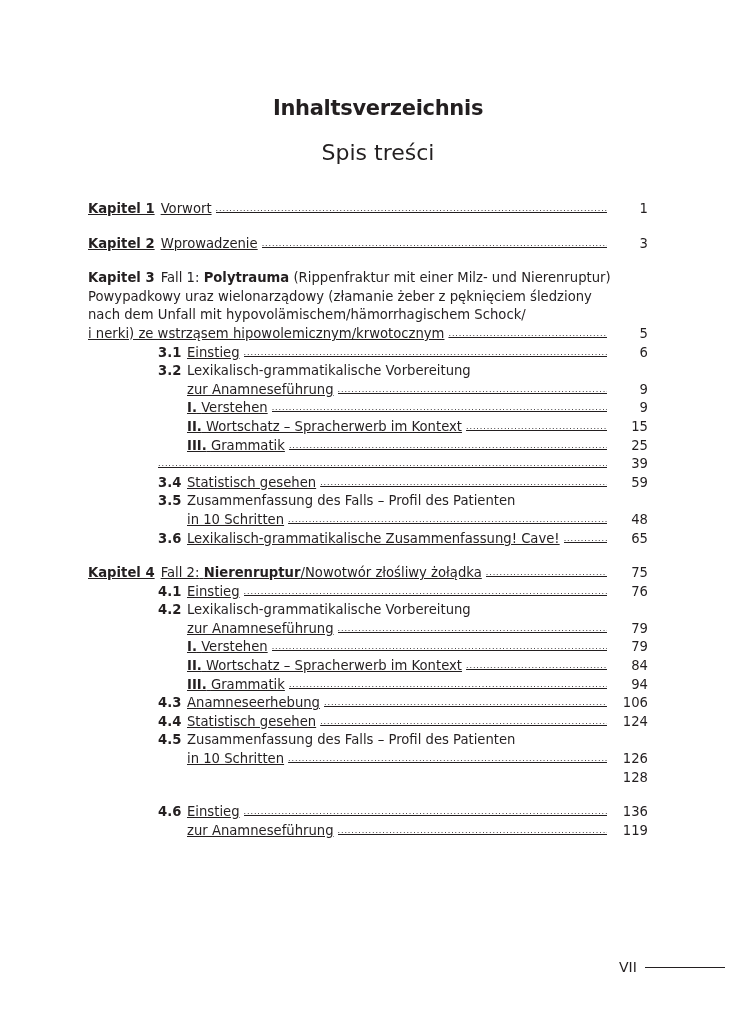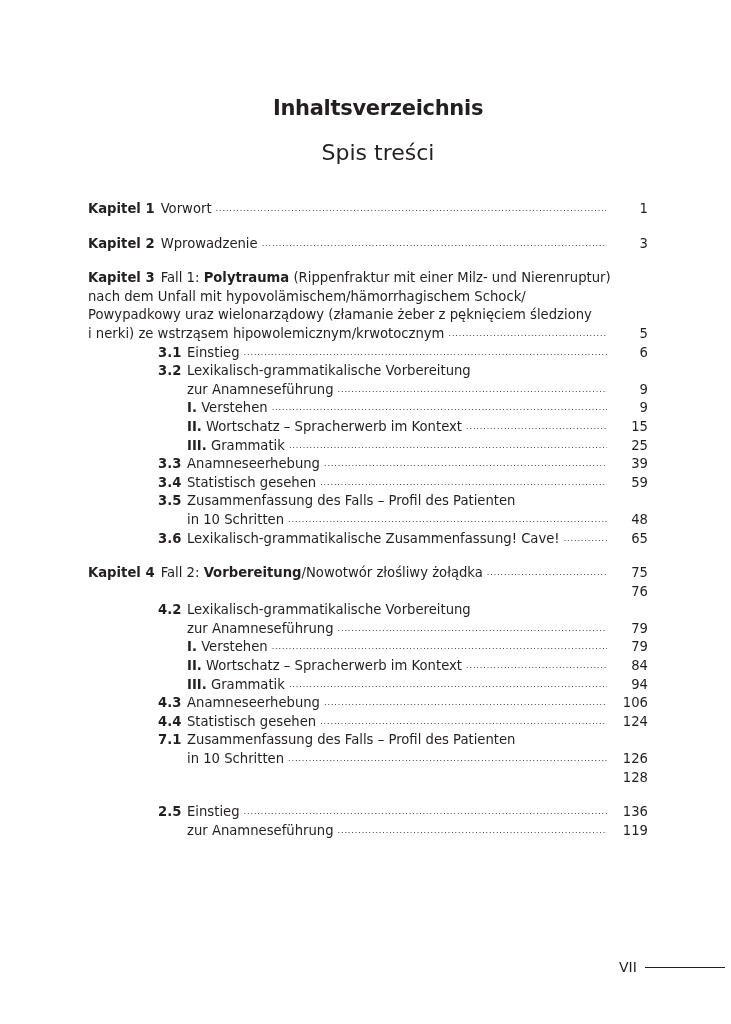--- a/index.html
+++ b/index.html
@@ -4,21 +4,21 @@
 <style>
   html, body { margin: 0; padding: 0; background: #ffffff; }
   body { width: 731px; height: 1024px; position: relative; overflow: hidden;
          font-family: "DejaVu Sans", sans-serif; color: #231f20; }
   .title { position: absolute; left: 0; width: 756px; text-align: center; }
   .title-de { top: 96px; font-size: 21px; font-weight: bold; letter-spacing: -0.3px; }
   .title-pl { top: 140px; font-size: 22px; font-weight: normal; }
   .toc { position: absolute; left: 88px; top: 200px; width: 560px; font-size: 13.2px; line-height: 18.6px; }
   .row { position: relative; white-space: nowrap; height: 18.6px; }
   .gap { height: 16px; }
-  .lead { position: relative; display: flex; align-items: center; width: 519px; overflow: hidden; }
+  .lead { position: relative; display: flex; align-items: center; width: 519px; overflow: hidden; text-decoration: underline; }
   .lead .txt { flex: 0 0 auto; padding-right: 4px; }
   .lead .dots { flex: 1 1 auto; overflow: hidden; white-space: nowrap; font-size: 8px; letter-spacing: 0.9px; color: #231f20; }
   .lead .dots::after { content: "........................................................................................................................................................................................................................................................"; }
   .pg { position: absolute; right: 0; top: 0; text-align: right; }
   .b { font-weight: bold; }
   .ind1 { padding-left: 70px; }
   .ind2 { padding-left: 99px; }
   .num1 { display: inline-block; width: 29px; font-weight: bold; }
   .kap { font-weight: bold; margin-right: 6px; }
   .folio { position: absolute; top: 959px; left: 619px; font-size: 14px; display: flex; align-items: center; }
@@ -45,22 +45,22 @@
     <div class="lead">
         <span class="txt"><span class="kap">Kapitel 2</span><span>Wprowadzenie</span></span>
         <span class="dots"></span>
       </div>
     <span class="pg">3</span>
   </div>
   <div class="gap"></div>
 
   <div>
     <div class="row"><span class="kap">Kapitel 3</span><span>Fall 1:</span> <span class="b">Polytrauma</span> <span>(Rippenfraktur mit einer Milz- und Nierenruptur)</span></div>
+    <div class="row">Powypadkowy uraz wielonarządowy (złamanie żeber z pęknięciem śledziony</div>
     <div class="row">nach dem Unfall mit hypovolämischem/hämorrhagischem Schock/</div>
-    <div class="row">Powypadkowy uraz wielonarządowy (złamanie żeber z pęknięciem śledziony</div>
     <div class="row">
       <div class="lead">
           <span class="txt">i nerki) ze wstrząsem hipowolemicznym/krwotocznym</span>
           <span class="dots"></span>
         </div>
       <span class="pg">5</span>
     </div>
   </div>
   <div class="row ind1">
     <div class="lead" style="width:449px">
@@ -95,21 +95,20 @@
   </div>
   <div class="row ind2">
     <div class="lead" style="width:420px">
         <span class="txt"><span class="b">III.</span> <span>Grammatik</span></span>
         <span class="dots"></span>
       </div>
     <span class="pg">25</span>
   </div>
   <div class="row ind1">
     <div class="lead" style="width:449px">
-        <span class="txt"><span class="num1">3.3</span><span>Anamneseerhebung</span></span>
         <span class="dots"></span>
       </div>
     <span class="pg">39</span>
   </div>
   <div class="row ind1">
     <div class="lead" style="width:449px">
         <span class="txt"><span class="num1">3.4</span><span>Statistisch gesehen</span></span>
         <span class="dots"></span>
       </div>
     <span class="pg">59</span>
@@ -128,26 +127,30 @@
     <div class="lead" style="width:449px">
         <span class="txt"><span class="num1">3.6</span><span>Lexikalisch-grammatikalische Zusammenfassung! Cave!</span></span>
         <span class="dots"></span>
       </div>
     <span class="pg">65</span>
   </div>
   <div class="gap"></div>
 
   <div class="row">
     <div class="lead">
-        <span class="txt"><span class="kap">Kapitel 4</span><span>Fall 2:</span> <span class="b">Vorbereitung</span><span>/Nowotwór złośliwy żołądka</span></span>
+        <span class="txt"><span class="kap">Kapitel 4</span><span>Fall 2:</span> <span class="b">Nierenruptur</span><span>/Nowotwór złośliwy żołądka</span></span>
         <span class="dots"></span>
       </div>
     <span class="pg">75</span>
   </div>
   <div class="row ind1">
+    <div class="lead" style="width:449px">
+        <span class="txt"><span class="num1">4.1</span><span>Einstieg</span></span>
+        <span class="dots"></span>
+      </div>
     <span class="pg">76</span>
   </div>
   <div>
     <div class="row ind1"><span class="num1">4.2</span><span>Lexikalisch-grammatikalische Vorbereitung</span></div>
     <div class="row ind2">
       <div class="lead" style="width:420px">
           <span class="txt">zur Anamneseführung</span>
           <span class="dots"></span>
         </div>
       <span class="pg">79</span>
@@ -182,37 +185,37 @@
     <span class="pg">106</span>
   </div>
   <div class="row ind1">
     <div class="lead" style="width:449px">
         <span class="txt"><span class="num1">4.4</span><span>Statistisch gesehen</span></span>
         <span class="dots"></span>
       </div>
     <span class="pg">124</span>
   </div>
   <div>
-    <div class="row ind1"><span class="num1">7.1</span><span>Zusammenfassung des Falls – Profil des Patienten</span></div>
+    <div class="row ind1"><span class="num1">4.5</span><span>Zusammenfassung des Falls – Profil des Patienten</span></div>
     <div class="row ind2">
       <div class="lead" style="width:420px">
           <span class="txt">in 10 Schritten</span>
           <span class="dots"></span>
         </div>
       <span class="pg">126</span>
     </div>
   </div>
   <div class="row ind1">
     <span class="pg">128</span>
   </div>
   <div class="gap"></div>
 
   <div class="row ind1">
     <div class="lead" style="width:449px">
-        <span class="txt"><span class="num1">2.5</span><span>Einstieg</span></span>
+        <span class="txt"><span class="num1">4.6</span><span>Einstieg</span></span>
         <span class="dots"></span>
       </div>
     <span class="pg">136</span>
   </div>
   <div>
     <div class="row ind2">
       <div class="lead" style="width:420px">
           <span class="txt">zur Anamneseführung</span>
           <span class="dots"></span>
         </div>

